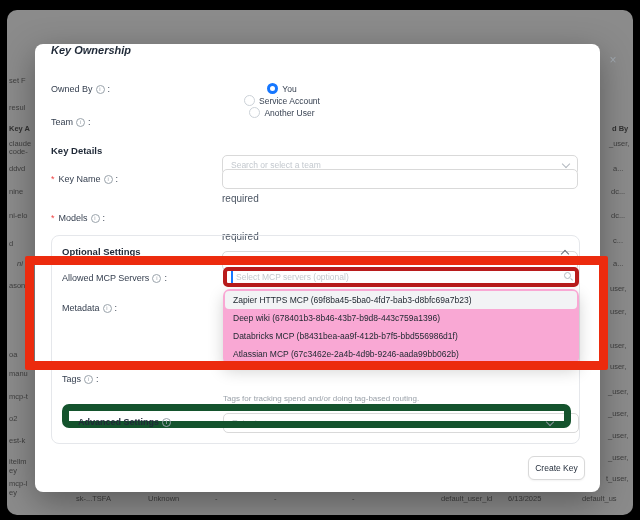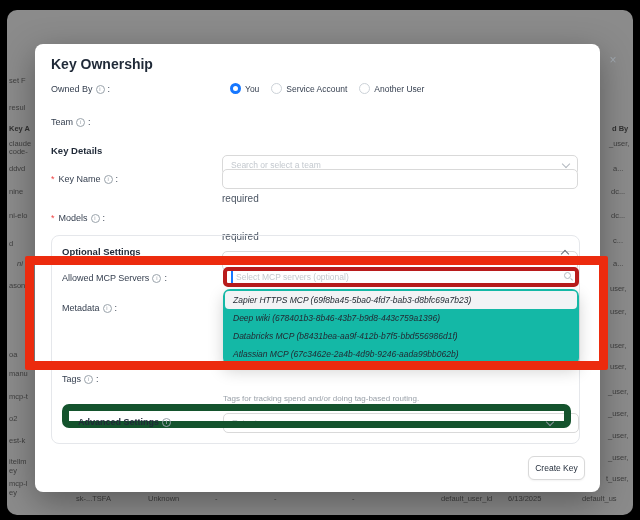--- a/index.html
+++ b/index.html
@@ -6,31 +6,31 @@
   body{width:640px;height:520px;background:#000;position:relative;overflow:hidden;
        font-family:"Liberation Sans",sans-serif;}
   .screen{position:absolute;left:7px;top:10px;width:626px;height:505px;background:#8b8b8b;
           border-radius:10px;overflow:hidden;}
   .bg-layer{position:absolute;left:-7px;top:-10px;width:640px;height:520px;}
   .bg-frag{position:absolute;font-size:7.5px;color:#3f3f3f;white-space:nowrap;line-height:9px;}
   .bg-frag.bold{font-weight:700;color:#323232;}
 
   .modal{position:absolute;left:35px;top:44px;width:565px;height:448px;background:#fff;
          border-radius:8px;box-shadow:0 10px 34px rgba(0,0,0,.35);z-index:10;}
-  .m-title{position:absolute;left:16px;top:12px;font-size:14px;font-weight:700;color:#1f2937;}
+  .m-title{position:absolute;left:16px;top:0;font-size:11px;font-weight:700;color:#1f2937;font-style:italic;}
   .m-close{position:absolute;left:570px;top:8px;width:16px;height:16px;font-size:12px;
            color:#9aa1a8;text-align:center;line-height:16px;cursor:pointer;}
 
   .f-label{position:absolute;font-size:9px;color:#374151;display:flex;align-items:center;
            gap:3px;line-height:11px;white-space:nowrap;}
   .info-icon{width:9px;height:9px;border:1px solid #9aa3ab;border-radius:50%;box-sizing:border-box;
              font-size:6px;line-height:7px;text-align:center;color:#9aa3ab;display:inline-block;}
   .req{color:#ef4444;margin-right:1px;}
 
-  .radio-row{position:absolute;left:195px;top:39px;display:flex;align-items:center;gap:12px;}
+  .radio-row{position:absolute;left:209px;top:39px;display:flex;align-items:center;gap:1px;flex-direction:column;}
   .radio-opt{display:flex;align-items:center;gap:4px;font-size:8.5px;color:#374151;cursor:pointer;}
   .radio-circle{width:11px;height:11px;border:1px solid #ccd2d8;border-radius:50%;
                 box-sizing:border-box;background:#fff;}
   .radio-opt.selected .radio-circle{border:3.5px solid #1677ff;}
 
   .select-box{position:absolute;left:187px;width:356px;height:20px;border:1px solid #d9d9d9;
               border-radius:5px;background:#fff;box-sizing:border-box;display:flex;
               align-items:center;padding:0 8px;cursor:pointer;margin-top:43px;}
   .placeholder{font-size:8.5px;color:#c3c8ce;flex:1;white-space:nowrap;overflow:hidden;}
   .chev{width:5px;height:5px;border-right:1.2px solid #b2b8bf;border-bottom:1.2px solid #b2b8bf;
@@ -54,23 +54,23 @@
              border-radius:5px;box-sizing:border-box;outline:none;padding:0 22px 0 9px;
              font-size:8.5px;color:#333;background:#fff;}
   .mcp-input::placeholder{color:#c3c8ce;}
   .caret{position:absolute;left:179px;top:35px;width:1.5px;height:12px;background:#1677ff;}
   .search-icon{position:absolute;left:512px;top:36px;width:10px;height:10px;}
   .search-icon::before{content:"";position:absolute;left:0;top:0;width:5px;height:5px;
                        border:1.2px solid #b3b9bf;border-radius:50%;}
   .search-icon::after{content:"";position:absolute;left:6px;top:6.8px;width:3.4px;height:1.2px;
                       background:#b3b9bf;transform:rotate(45deg);}
 
-  .dropdown{position:absolute;left:171px;top:53px;width:356px;background:#14b8a6;border-radius:7px;
+  .dropdown{position:absolute;left:171px;top:53px;width:356px;background:#f9a8d4;border-radius:7px;
             padding:2px;box-sizing:border-box;z-index:5;
-            box-shadow:0 3px 6px -4px rgba(0,0,0,.12),0 6px 16px rgba(0,0,0,.18);font-style:italic;}
+            box-shadow:0 3px 6px -4px rgba(0,0,0,.12),0 6px 16px rgba(0,0,0,.18);}
   .dd-item{height:18px;line-height:18px;font-size:8.5px;color:#222a33;padding:0 8px;
            border-radius:4px;white-space:nowrap;overflow:hidden;cursor:pointer;}
   .dd-item.active{background:#f2f3f5;}
 
   .helper{position:absolute;left:171px;top:158px;font-size:8px;color:#9aa1a9;}
   .adv{position:absolute;left:10px;top:168px;width:509px;height:24px;border:7px solid #14532d;
        border-radius:7px;box-sizing:border-box;cursor:pointer;}
   .adv-head{position:absolute;left:9px;top:6px;font-size:9px;font-weight:700;color:#1f2937;
             display:flex;align-items:center;gap:3px;}
   .adv .chev-dn{position:absolute;right:11px;top:8px;width:5px;height:5px;

